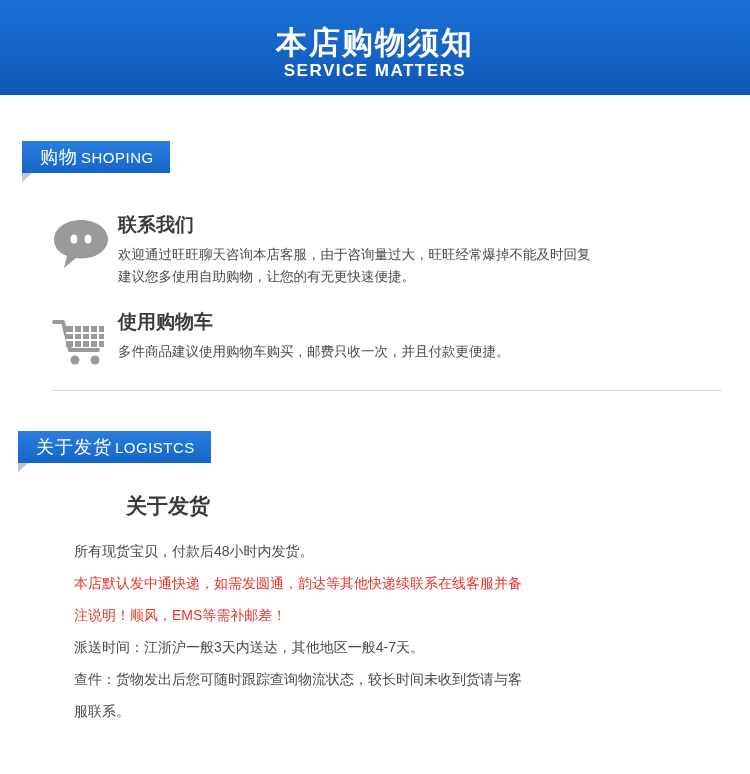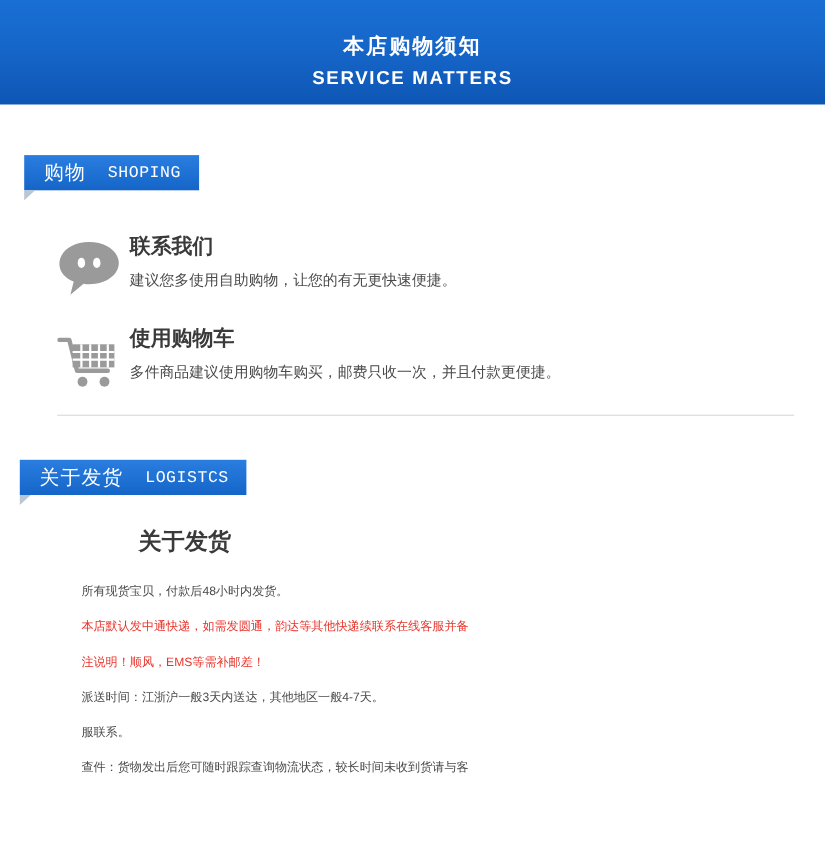--- a/index.html
+++ b/index.html
@@ -27,21 +27,21 @@
     background: linear-gradient(to bottom, #1a6fd4 0%, #1565c8 50%, #0e56b4 100%);
     display: flex;
     flex-direction: column;
     align-items: center;
     justify-content: center;
     box-sizing: border-box;
     padding-top: 12px;
   }
   .banner-title {
     color: #ffffff;
-    font-size: 19px;
+    font-size: 31px;
     font-weight: bold;
     letter-spacing: 2px;
     line-height: 32px;
   }
   .banner-sub {
     color: #ffffff;
     font-size: 17px;
     font-weight: bold;
     letter-spacing: 1.5px;
     line-height: 20px;
@@ -63,23 +63,22 @@
     padding: 0 16px 0 18px;
     box-sizing: border-box;
   }
   .ribbon .cn {
     font-size: 18px;
     font-weight: normal;
     letter-spacing: 1px;
   }
   .ribbon .en {
     font-size: 15px;
-    margin-left: 20px;
+    margin-left: 3px;
     letter-spacing: 0.5px;
-    font-family: Liberation Mono, monospace;
   }
   .ribbon-tail {
     position: absolute;
     left: 0;
     top: 32px;
     width: 0;
     height: 0;
     border-left: 10px solid #b9c6d4;
     border-bottom: 9px solid transparent;
   }
@@ -142,21 +141,21 @@
   }
   .logi-title {
     font-size: 21px;
     font-weight: bold;
     color: #3a3a3a;
     line-height: 30px;
     margin-left: 52px;
     margin-bottom: 14px;
   }
   .logi-line {
-    font-size: 11px;
+    font-size: 14px;
     color: #4a4a4a;
     line-height: 32px;
   }
   .logi-line.red {
     color: #e8332a;
   }
 
   
   .svg-icon { display:block; }
 </style>
@@ -184,20 +183,21 @@
       <div class="item">
         <div class="item-icon">
           <svg class="svg-icon" width="58" height="52" viewBox="0 0 58 52">
             <path d="M29 2 C13 2 2 11 2 22 C2 29 7 35 15 38 L12 50 L24 40 C25.6 40.3 27.3 40.5 29 40.5 C45 40.5 56 31.5 56 21.2 C56 11 45 2 29 2 Z" fill="#9a9a9a"></path>
             <ellipse cx="22" cy="21" rx="3.4" ry="4.6" fill="#ffffff"></ellipse>
             <ellipse cx="36" cy="21" rx="3.4" ry="4.6" fill="#ffffff"></ellipse>
           </svg>
         </div>
         <div class="item-text">
           <div class="item-title">联系我们</div>
+          <div class="item-desc">欢迎通过旺旺聊天咨询本店客服，由于咨询量过大，旺旺经常爆掉不能及时回复</div>
           <div class="item-desc">建议您多使用自助购物，让您的有无更快速便捷。</div>
         </div>
       </div>
 
       <div class="item">
         <div class="item-icon">
           <svg class="svg-icon" width="58" height="50" viewBox="0 0 58 50">
             <path d="M2 6 L11 6 L18 34 L46 34" stroke="#9a9a9a" stroke-width="4" fill="none" stroke-linecap="round" stroke-linejoin="round"></path>
             <rect x="14" y="10" width="38" height="21" fill="#9a9a9a"></rect>
             <g stroke="#ffffff" stroke-width="2">
@@ -230,18 +230,18 @@
       </div>
       <div class="ribbon-tail"></div>
     </div>
 
     <div class="logi-body">
       <div class="logi-title">关于发货</div>
       <div class="logi-line">所有现货宝贝，付款后48小时内发货。</div>
       <div class="logi-line red">本店默认发中通快递，如需发圆通，韵达等其他快递续联系在线客服并备</div>
       <div class="logi-line red">注说明！顺风，EMS等需补邮差！</div>
       <div class="logi-line">派送时间：江浙沪一般3天内送达，其他地区一般4-7天。</div>
+      <div class="logi-line">查件：货物发出后您可随时跟踪查询物流状态，较长时间未收到货请与客</div>
       <div class="logi-line">服联系。</div>
-      <div class="logi-line">查件：货物发出后您可随时跟踪查询物流状态，较长时间未收到货请与客</div>
     </div>
   </div>
 
 </div>
 
 </body></html>

